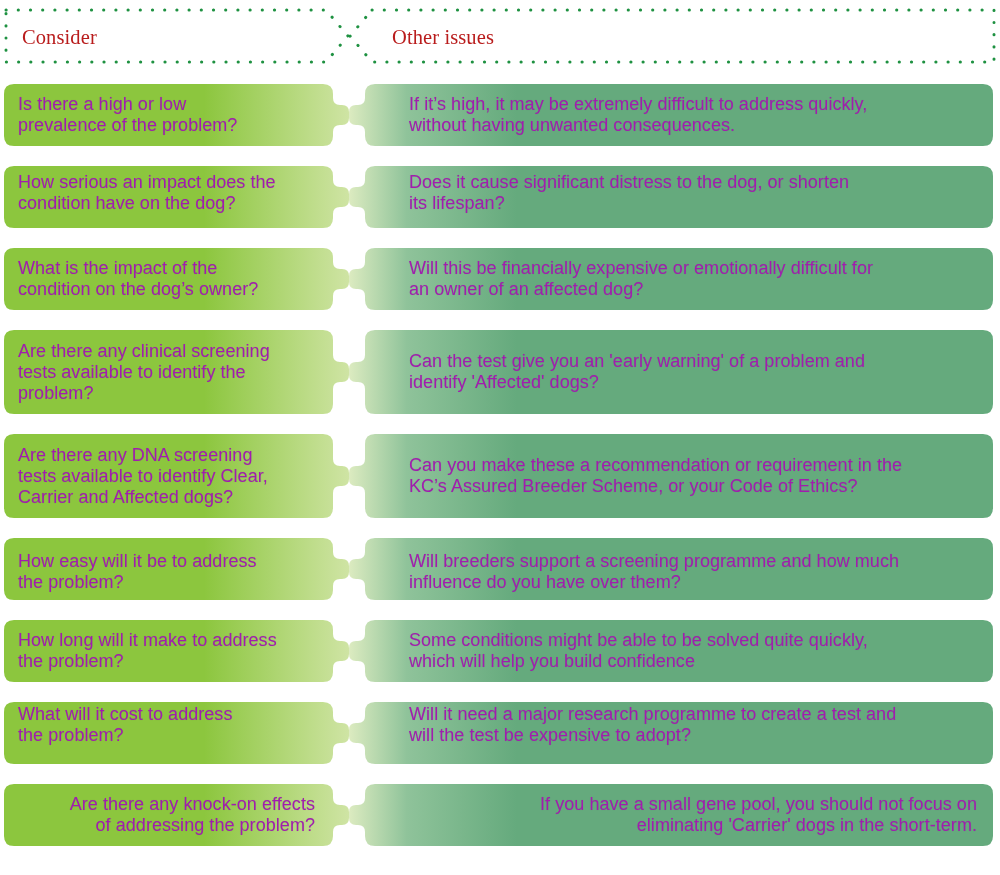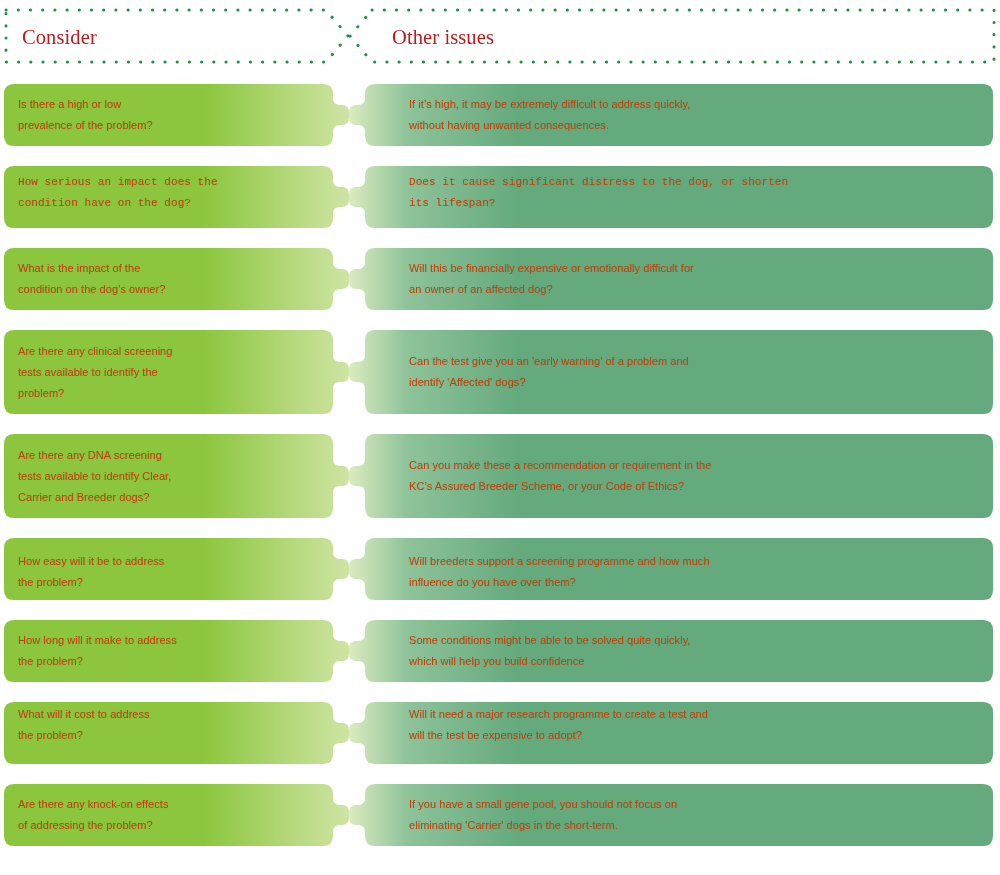--- a/index.html
+++ b/index.html
@@ -64,22 +64,22 @@
     overflow: visible;
   }
   .piece-svg {
     position: absolute;
     left: 0;
     top: 0;
     display: block;
   }
   .piece-text {
     position: absolute;
-    color: #c2410c;
-    font-size: 11px;
+    color: #a21caf;
+    font-size: 18px;
     line-height: 21px;
     letter-spacing: 0.05px;
     white-space: pre-line;
     text-shadow: 0 0 1px rgba(60,110,60,0.18);
   }
 
   .piece.left  { left: 4px;   width: 345px; }
   .piece.right { left: 349px; width: 644px; }
 
   .piece.left  .piece-text { left: 14px; right: 34px; }
@@ -131,21 +131,21 @@
               <stop offset="26%" stop-color="#65AA7D"></stop>
               <stop offset="100%" stop-color="#65AA7D"></stop>
             </linearGradient>
           </defs>
           <path d="M 26 0 H 634 Q 644 0 644 10 V 52 Q 644 62 634 62 H 26 Q 16 62 16 52 V 48 Q 16 41 9 41 H 7 Q 0 41 0 34 V 28 Q 0 21 7 21 H 9 Q 16 21 16 14 V 10 Q 16 0 26 0 Z" fill="url(#rg0)"></path>
         </svg>
         <div class="piece-text">If it’s high, it may be extremely difficult to address quickly,
 without having unwanted consequences.</div>
       </div>
     </div>
-    <div class="row" style="top: 166px; height: 54px; font-family: Liberation Mono, monospace;">
+    <div class="row" style="top: 166px; height: 54px;">
       <div class="piece left">
         <svg class="piece-svg" width="345" height="62" viewBox="0 0 345 62">
           <defs>
             <linearGradient id="lg1" x1="0" y1="0" x2="1" y2="0">
               <stop offset="0%" stop-color="#8CC63E"></stop>
               <stop offset="58%" stop-color="#8CC63E"></stop>
               <stop offset="100%" stop-color="#CFE4A4"></stop>
             </linearGradient>
           </defs>
           <path d="M 10 0 H 319 Q 329 0 329 10 V 14 Q 329 21 336 21 H 338 Q 345 21 345 28 V 34 Q 345 41 338 41 H 336 Q 329 41 329 48 V 52 Q 329 62 319 62 H 10 Q 0 62 0 52 V 10 Q 0 0 10 0 Z" fill="url(#lg1)"></path>
@@ -239,21 +239,21 @@
             <linearGradient id="lg4" x1="0" y1="0" x2="1" y2="0">
               <stop offset="0%" stop-color="#8CC63E"></stop>
               <stop offset="58%" stop-color="#8CC63E"></stop>
               <stop offset="100%" stop-color="#CFE4A4"></stop>
             </linearGradient>
           </defs>
           <path d="M 10 0 H 319 Q 329 0 329 10 V 25 Q 329 32 336 32 H 338 Q 345 32 345 39 V 45 Q 345 52 338 52 H 336 Q 329 52 329 59 V 74 Q 329 84 319 84 H 10 Q 0 84 0 74 V 10 Q 0 0 10 0 Z" fill="url(#lg4)"></path>
         </svg>
         <div class="piece-text">Are there any DNA screening
 tests available to identify Clear,
-Carrier and Breeder dogs?</div>
+Carrier and Affected dogs?</div>
       </div>
       <div class="piece right">
         <svg class="piece-svg" width="644" height="84" viewBox="0 0 644 84">
           <defs>
             <linearGradient id="rg4" x1="0" y1="0" x2="1" y2="0">
               <stop offset="0%" stop-color="#DCEBC0"></stop>
               <stop offset="9%" stop-color="#8FC39A"></stop>
               <stop offset="26%" stop-color="#65AA7D"></stop>
               <stop offset="100%" stop-color="#65AA7D"></stop>
             </linearGradient>
@@ -350,21 +350,21 @@
               <stop offset="26%" stop-color="#65AA7D"></stop>
               <stop offset="100%" stop-color="#65AA7D"></stop>
             </linearGradient>
           </defs>
           <path d="M 26 0 H 634 Q 644 0 644 10 V 52 Q 644 62 634 62 H 26 Q 16 62 16 52 V 48 Q 16 41 9 41 H 7 Q 0 41 0 34 V 28 Q 0 21 7 21 H 9 Q 16 21 16 14 V 10 Q 16 0 26 0 Z" fill="url(#rg7)"></path>
         </svg>
         <div class="piece-text">Will it need a major research programme to create a test and
 will the test be expensive to adopt?</div>
       </div>
     </div>
-    <div class="row" style="top: 784px; height: 62px;">
+    <div class="row" style="top: 784px; height: 62px; text-align: right;">
       <div class="piece left">
         <svg class="piece-svg" width="345" height="62" viewBox="0 0 345 62">
           <defs>
             <linearGradient id="lg8" x1="0" y1="0" x2="1" y2="0">
               <stop offset="0%" stop-color="#8CC63E"></stop>
               <stop offset="58%" stop-color="#8CC63E"></stop>
               <stop offset="100%" stop-color="#CFE4A4"></stop>
             </linearGradient>
           </defs>
           <path d="M 10 0 H 319 Q 329 0 329 10 V 14 Q 329 21 336 21 H 338 Q 345 21 345 28 V 34 Q 345 41 338 41 H 336 Q 329 41 329 48 V 52 Q 329 62 319 62 H 10 Q 0 62 0 52 V 10 Q 0 0 10 0 Z" fill="url(#lg8)"></path>

